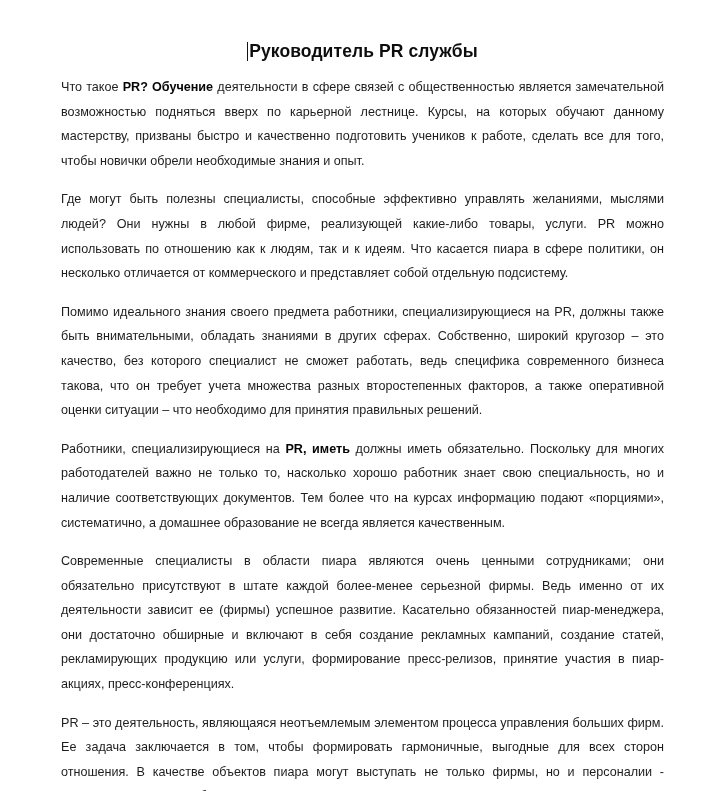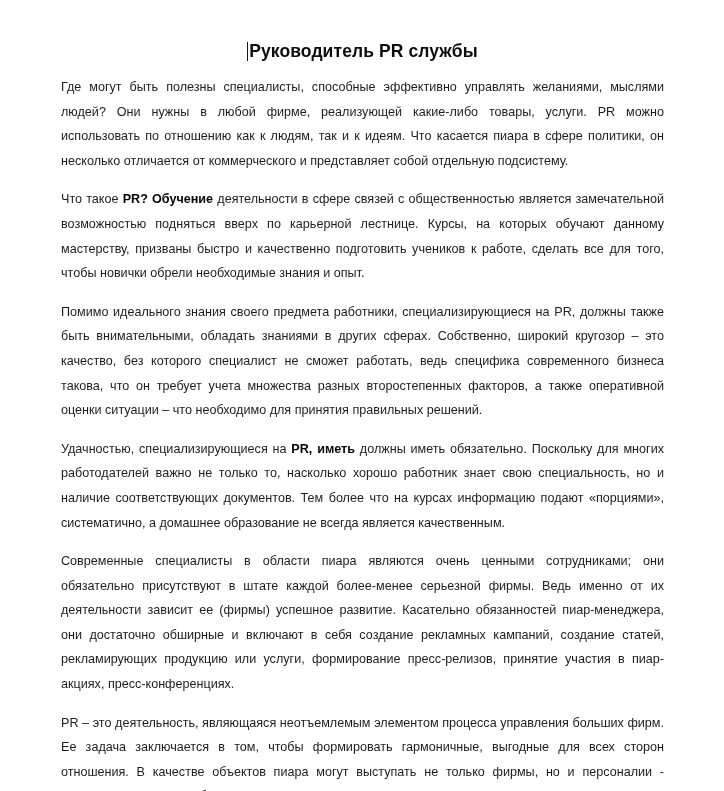--- a/index.html
+++ b/index.html
@@ -70,23 +70,23 @@
 </style>
 </head>
 <body>
 
 <div class="page">
   <div class="doc-body">
 
     <h1 class="doc-title"><span class="caret"></span><span>Руководитель PR службы</span></h1>
 
     <div class="paras">
+      <p class="para"><span>Что такое </span><b>PR? Обучение</b><span> деятельности в сфере связей с общественностью является замечательной возможностью подняться вверх по карьерной лестнице. Курсы, на которых обучают данному мастерству, призваны быстро и качественно подготовить учеников к работе, сделать все для того, чтобы новички обрели необходимые знания и опыт.</span></p>
       <p class="para"><span>Где могут быть полезны специалисты, способные эффективно управлять желаниями, мыслями людей? Они нужны в любой фирме, реализующей какие-либо товары, услуги. PR можно использовать по отношению как к людям, так и к идеям. Что касается пиара в сфере политики, он несколько отличается от коммерческого и представляет собой отдельную подсистему.</span></p>
-      <p class="para"><span>Что такое </span><b>PR? Обучение</b><span> деятельности в сфере связей с общественностью является замечательной возможностью подняться вверх по карьерной лестнице. Курсы, на которых обучают данному мастерству, призваны быстро и качественно подготовить учеников к работе, сделать все для того, чтобы новички обрели необходимые знания и опыт.</span></p>
       <p class="para"><span>Помимо идеального знания своего предмета работники, специализирующиеся на PR, должны также быть внимательными, обладать знаниями в других сферах. Собственно, широкий кругозор – это качество, без которого специалист не сможет работать, ведь специфика современного бизнеса такова, что он требует учета множества разных второстепенных факторов, а также оперативной оценки ситуации – что необходимо для принятия правильных решений.</span></p>
-      <p class="para"><span>Удачностью, специализирующиеся на </span><b>PR, иметь</b><span> должны иметь обязательно. Поскольку для многих работодателей важно не только то, насколько хорошо работник знает свою специальность, но и наличие соответствующих документов. Тем более что на курсах информацию подают «порциями», систематично, а домашнее образование не всегда является качественным.</span></p>
+      <p class="para"><span>Работники, специализирующиеся на </span><b>PR, иметь</b><span> должны иметь обязательно. Поскольку для многих работодателей важно не только то, насколько хорошо работник знает свою специальность, но и наличие соответствующих документов. Тем более что на курсах информацию подают «порциями», систематично, а домашнее образование не всегда является качественным.</span></p>
       <p class="para"><span>Современные специалисты в области пиара являются очень ценными сотрудниками; они обязательно присутствуют в штате каждой более-менее серьезной фирмы. Ведь именно от их деятельности зависит ее (фирмы) успешное развитие. Касательно обязанностей пиар-менеджера, они достаточно обширные и включают в себя создание рекламных кампаний, создание статей, рекламирующих продукцию или услуги, формирование пресс-релизов, принятие участия в пиар-акциях, пресс-конференциях.</span></p>
       <p class="para"><span>PR – это деятельность, являющаяся неотъемлемым элементом процесса управления больших фирм. Ее задача заключается в том, чтобы формировать гармоничные, выгодные для всех сторон отношения. В качестве объектов пиара могут выступать не только фирмы, но и персоналии - например, звезды шоу-бизнеса, и пр. Удачностью пиара определяется эффективность деятельности отдельного игрока.</span></p>
 
     </div>
 
   </div>
 </div>
 
 </body></html>

